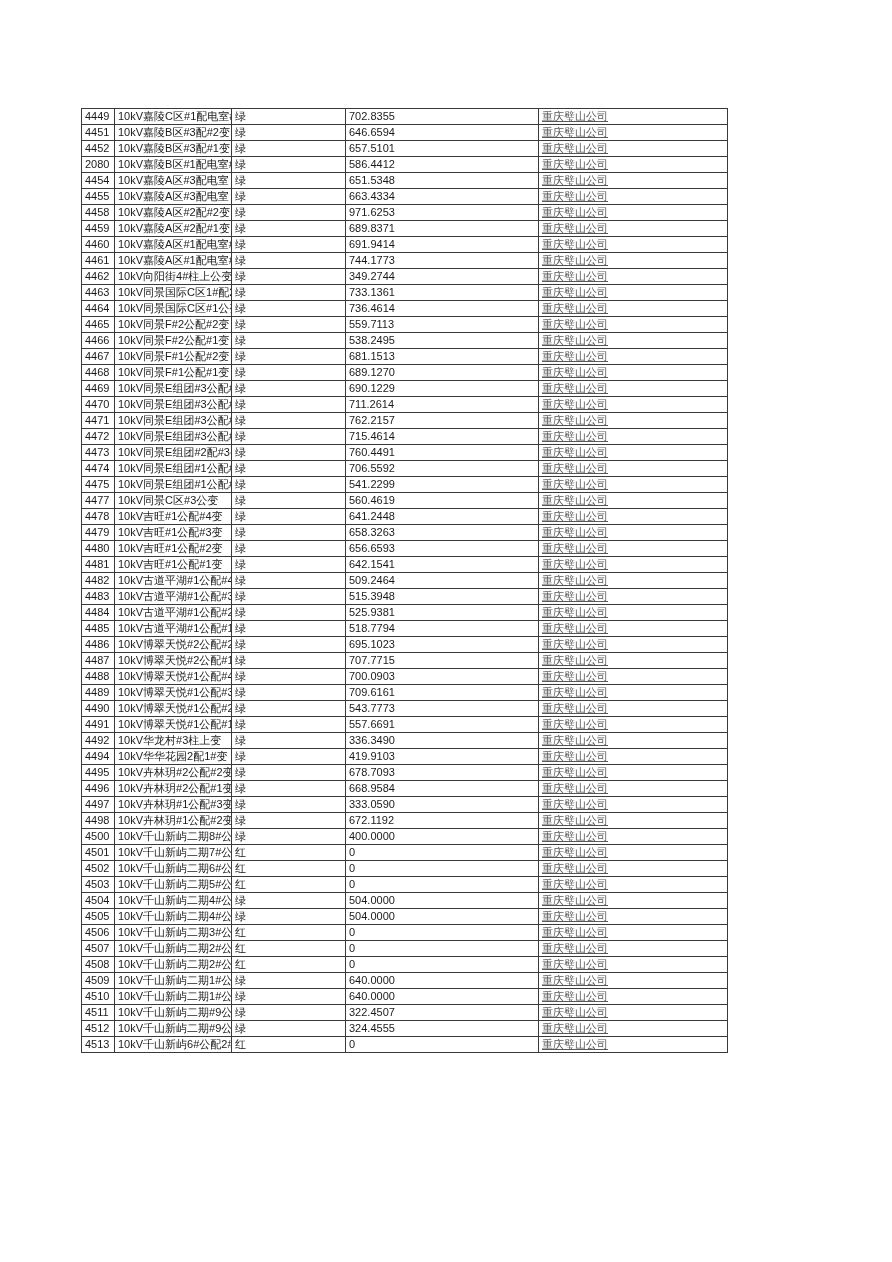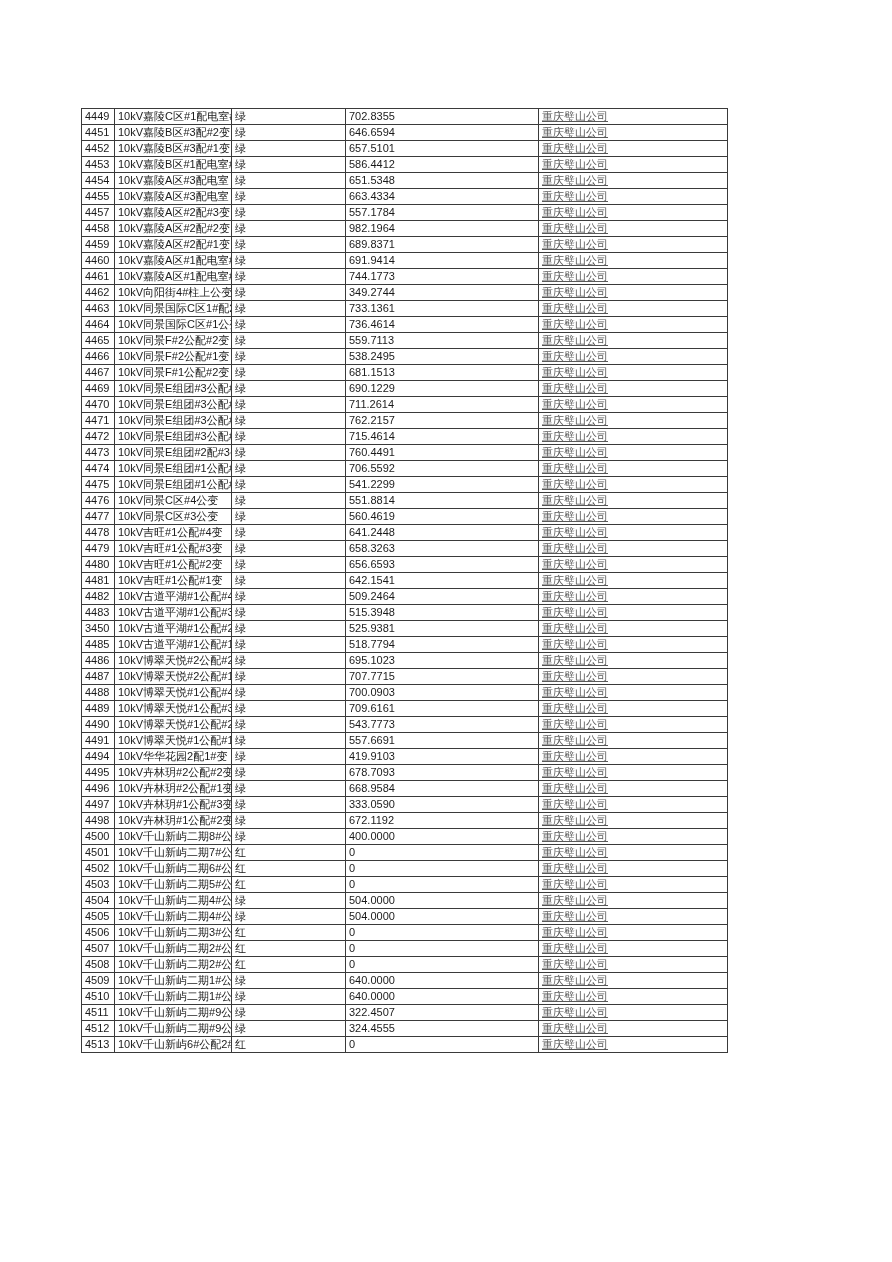--- a/index.html
+++ b/index.html
@@ -77,52 +77,45 @@
           <td class="col-company"><span class="company-link">重庆璧山公司</span></td>
         </tr>
         <tr>
           <td class="col-id">4452</td>
           <td class="col-name">10kV嘉陵B区#3配#1变</td>
           <td class="col-status">绿</td>
           <td class="col-value">657.5101</td>
           <td class="col-company"><span class="company-link">重庆璧山公司</span></td>
         </tr>
         <tr>
-          <td class="col-id">4453</td>
+          <td class="col-id">2080</td>
           <td class="col-name">10kV嘉陵B区#1配电室#4</td>
           <td class="col-status">绿</td>
           <td class="col-value">586.4412</td>
           <td class="col-company"><span class="company-link">重庆璧山公司</span></td>
         </tr>
         <tr>
           <td class="col-id">4454</td>
           <td class="col-name">10kV嘉陵A区#3配电室（</td>
           <td class="col-status">绿</td>
           <td class="col-value">651.5348</td>
           <td class="col-company"><span class="company-link">重庆璧山公司</span></td>
         </tr>
         <tr>
           <td class="col-id">4455</td>
           <td class="col-name">10kV嘉陵A区#3配电室（</td>
           <td class="col-status">绿</td>
           <td class="col-value">663.4334</td>
           <td class="col-company"><span class="company-link">重庆璧山公司</span></td>
         </tr>
         <tr>
-          <td class="col-id">4457</td>
-          <td class="col-name">10kV嘉陵A区#2配#3变</td>
-          <td class="col-status">绿</td>
-          <td class="col-value">557.1784</td>
-          <td class="col-company"><span class="company-link">重庆璧山公司</span></td>
-        </tr>
-        <tr>
           <td class="col-id">4458</td>
           <td class="col-name">10kV嘉陵A区#2配#2变</td>
           <td class="col-status">绿</td>
-          <td class="col-value">982.1964</td>
+          <td class="col-value">971.6253</td>
           <td class="col-company"><span class="company-link">重庆璧山公司</span></td>
         </tr>
         <tr>
           <td class="col-id">4459</td>
           <td class="col-name">10kV嘉陵A区#2配#1变</td>
           <td class="col-status">绿</td>
           <td class="col-value">689.8371</td>
           <td class="col-company"><span class="company-link">重庆璧山公司</span></td>
         </tr>
         <tr>
@@ -175,20 +168,27 @@
           <td class="col-company"><span class="company-link">重庆璧山公司</span></td>
         </tr>
         <tr>
           <td class="col-id">4467</td>
           <td class="col-name">10kV同景F#1公配#2变</td>
           <td class="col-status">绿</td>
           <td class="col-value">681.1513</td>
           <td class="col-company"><span class="company-link">重庆璧山公司</span></td>
         </tr>
         <tr>
+          <td class="col-id">4468</td>
+          <td class="col-name">10kV同景F#1公配#1变</td>
+          <td class="col-status">绿</td>
+          <td class="col-value">689.1270</td>
+          <td class="col-company"><span class="company-link">重庆璧山公司</span></td>
+        </tr>
+        <tr>
           <td class="col-id">4469</td>
           <td class="col-name">10kV同景E组团#3公配#4</td>
           <td class="col-status">绿</td>
           <td class="col-value">690.1229</td>
           <td class="col-company"><span class="company-link">重庆璧山公司</span></td>
         </tr>
         <tr>
           <td class="col-id">4470</td>
           <td class="col-name">10kV同景E组团#3公配#3</td>
           <td class="col-status">绿</td>
@@ -224,27 +224,20 @@
           <td class="col-company"><span class="company-link">重庆璧山公司</span></td>
         </tr>
         <tr>
           <td class="col-id">4475</td>
           <td class="col-name">10kV同景E组团#1公配#1</td>
           <td class="col-status">绿</td>
           <td class="col-value">541.2299</td>
           <td class="col-company"><span class="company-link">重庆璧山公司</span></td>
         </tr>
         <tr>
-          <td class="col-id">4476</td>
-          <td class="col-name">10kV同景C区#4公变</td>
-          <td class="col-status">绿</td>
-          <td class="col-value">551.8814</td>
-          <td class="col-company"><span class="company-link">重庆璧山公司</span></td>
-        </tr>
-        <tr>
           <td class="col-id">4477</td>
           <td class="col-name">10kV同景C区#3公变</td>
           <td class="col-status">绿</td>
           <td class="col-value">560.4619</td>
           <td class="col-company"><span class="company-link">重庆璧山公司</span></td>
         </tr>
         <tr>
           <td class="col-id">4478</td>
           <td class="col-name">10kV吉旺#1公配#4变</td>
           <td class="col-status">绿</td>
@@ -280,21 +273,21 @@
           <td class="col-company"><span class="company-link">重庆璧山公司</span></td>
         </tr>
         <tr>
           <td class="col-id">4483</td>
           <td class="col-name">10kV古道平湖#1公配#3变</td>
           <td class="col-status">绿</td>
           <td class="col-value">515.3948</td>
           <td class="col-company"><span class="company-link">重庆璧山公司</span></td>
         </tr>
         <tr>
-          <td class="col-id">3450</td>
+          <td class="col-id">4484</td>
           <td class="col-name">10kV古道平湖#1公配#2变</td>
           <td class="col-status">绿</td>
           <td class="col-value">525.9381</td>
           <td class="col-company"><span class="company-link">重庆璧山公司</span></td>
         </tr>
         <tr>
           <td class="col-id">4485</td>
           <td class="col-name">10kV古道平湖#1公配#1变</td>
           <td class="col-status">绿</td>
           <td class="col-value">518.7794</td>
@@ -333,20 +326,27 @@
           <td class="col-name">10kV博翠天悦#1公配#2变</td>
           <td class="col-status">绿</td>
           <td class="col-value">543.7773</td>
           <td class="col-company"><span class="company-link">重庆璧山公司</span></td>
         </tr>
         <tr>
           <td class="col-id">4491</td>
           <td class="col-name">10kV博翠天悦#1公配#1变</td>
           <td class="col-status">绿</td>
           <td class="col-value">557.6691</td>
+          <td class="col-company"><span class="company-link">重庆璧山公司</span></td>
+        </tr>
+        <tr>
+          <td class="col-id">4492</td>
+          <td class="col-name">10kV华龙村#3柱上变</td>
+          <td class="col-status">绿</td>
+          <td class="col-value">336.3490</td>
           <td class="col-company"><span class="company-link">重庆璧山公司</span></td>
         </tr>
         <tr>
           <td class="col-id">4494</td>
           <td class="col-name">10kV华华花园2配1#变</td>
           <td class="col-status">绿</td>
           <td class="col-value">419.9103</td>
           <td class="col-company"><span class="company-link">重庆璧山公司</span></td>
         </tr>
         <tr>

